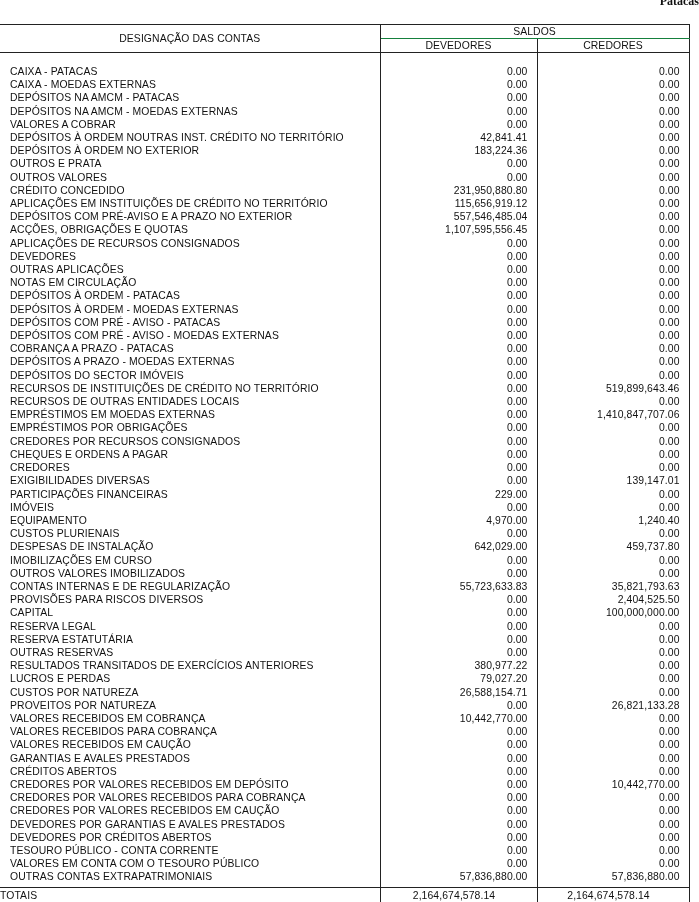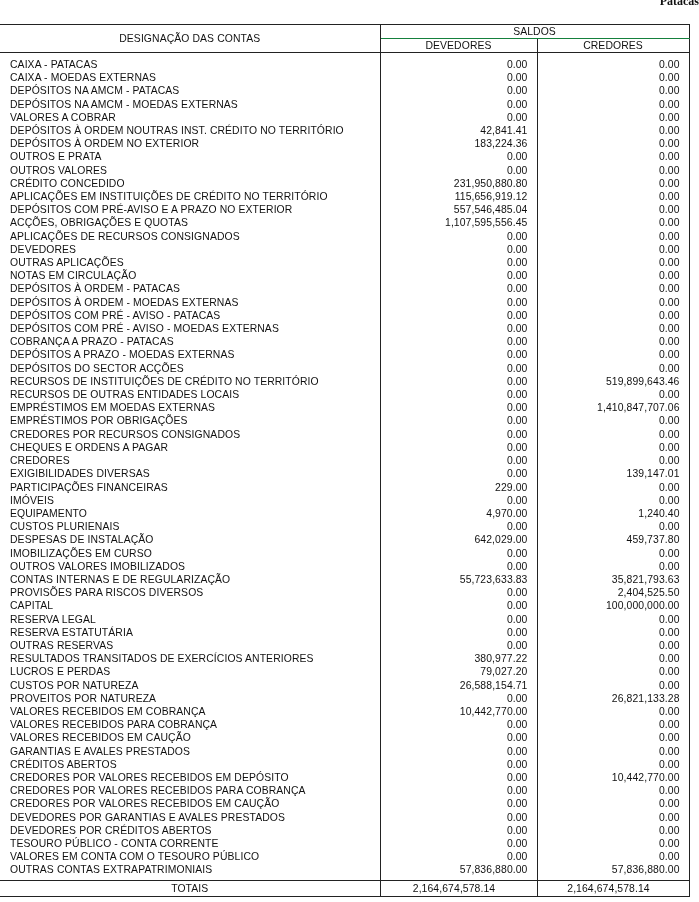--- a/index.html
+++ b/index.html
@@ -26,27 +26,27 @@
   }
   .th-desig { border-top: 1.5px solid #222; border-bottom: 1.5px solid #222; border-right: 1.5px solid #222; }
   .th-saldos { border-top: 1.5px solid #222; border-right: 1.5px solid #222; border-bottom: 1px solid #15803d; }
   .th-dev { border-right: 1.5px solid #222; border-bottom: 1.5px solid #222; }
   .th-cred { border-right: 1.5px solid #222; border-bottom: 1.5px solid #222; }
   tbody td {
     padding: 0; height: 13.2px; line-height: 13.2px; white-space: nowrap;
   }
   tbody td.name { padding-left: 10px; border-right: 1.5px solid #222; }
   tbody td.num { text-align: right; padding-right: 9px; border-right: 1.5px solid #222; }
-  tbody tr.first td { padding-top: 5px; }
+  tbody tr.first td { padding-top: 12px; }
   tbody tr.last td { padding-bottom: 3px; }
   tfoot td {
     height: 15px; line-height: 15px; padding: 0;
     border-top: 1.5px solid #222; border-bottom: 1.5px solid #222; border-right: 1.5px solid #222;
   }
-  tfoot td.tot-label { text-align: center; }
+  tfoot td.tot-label { }
   tfoot td.num { text-align: center; padding-right: 9px; }
 </style>
 </head>
 <body>
 
 <div class="currency">Patacas</div>
 
 <table class="bal">
   <colgroup>
       <col class="c1">
@@ -173,21 +173,21 @@
         <td class="name">COBRANÇA A PRAZO - PATACAS</td>
         <td class="num">0.00</td>
         <td class="num">0.00</td>
       </tr>
       <tr>
         <td class="name">DEPÓSITOS A PRAZO - MOEDAS EXTERNAS</td>
         <td class="num">0.00</td>
         <td class="num">0.00</td>
       </tr>
       <tr>
-        <td class="name">DEPÓSITOS DO SECTOR ACÇÕES</td>
+        <td class="name">DEPÓSITOS DO SECTOR IMÓVEIS</td>
         <td class="num">0.00</td>
         <td class="num">0.00</td>
       </tr>
       <tr>
         <td class="name">RECURSOS DE INSTITUIÇÕES DE CRÉDITO NO TERRITÓRIO</td>
         <td class="num">0.00</td>
         <td class="num">519,899,643.46</td>
       </tr>
       <tr>
         <td class="name">RECURSOS DE OUTRAS ENTIDADES LOCAIS</td>

